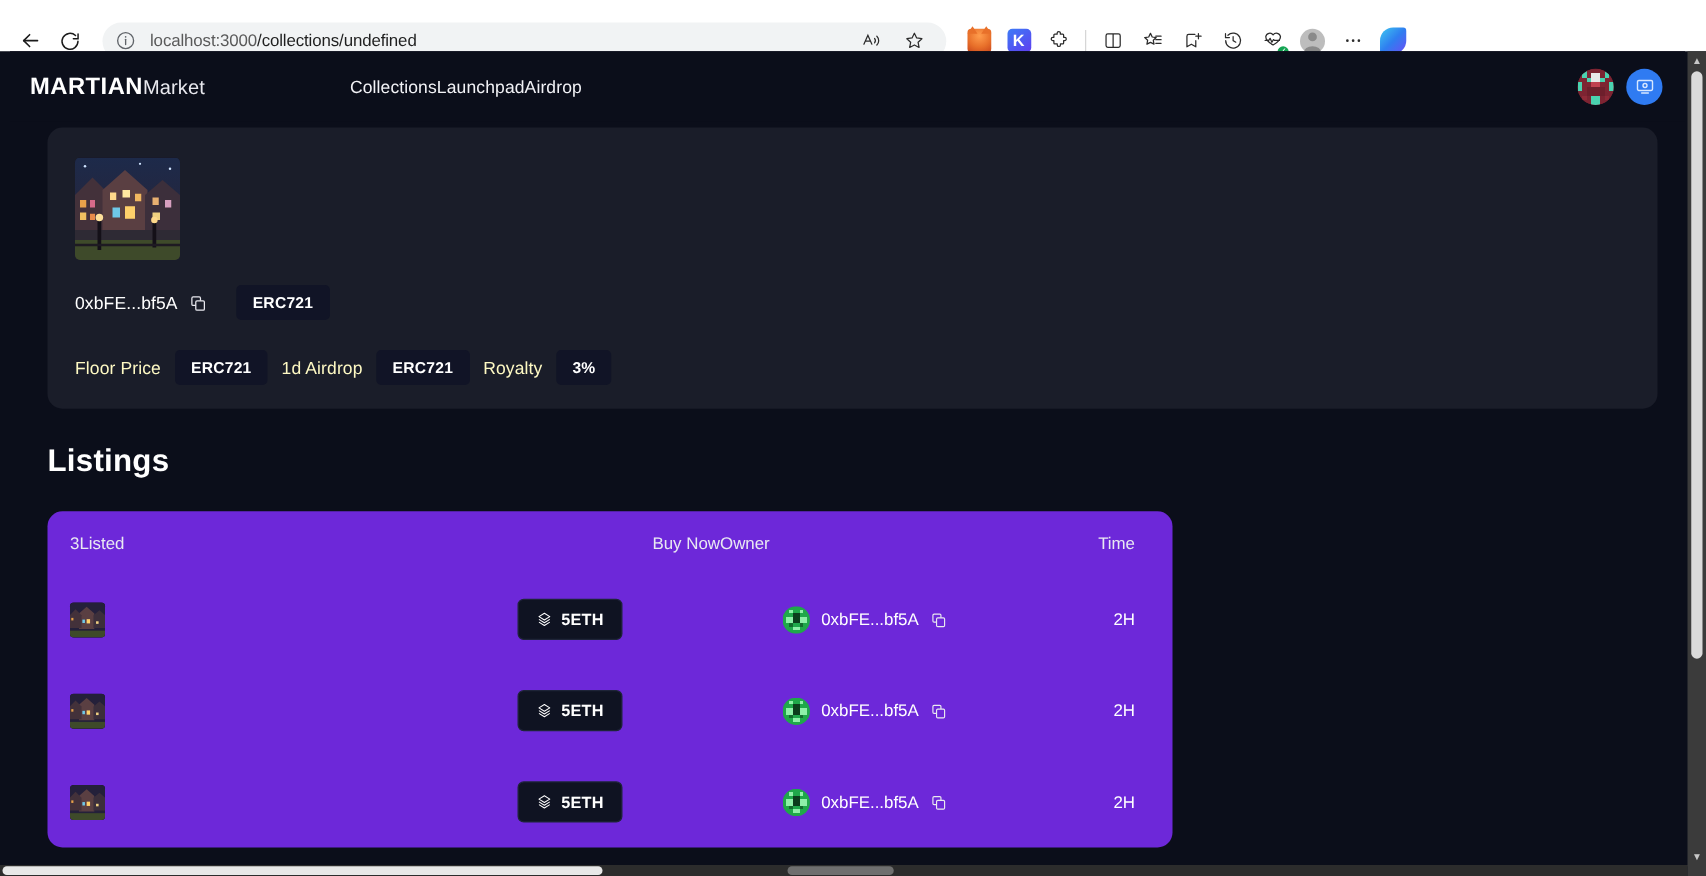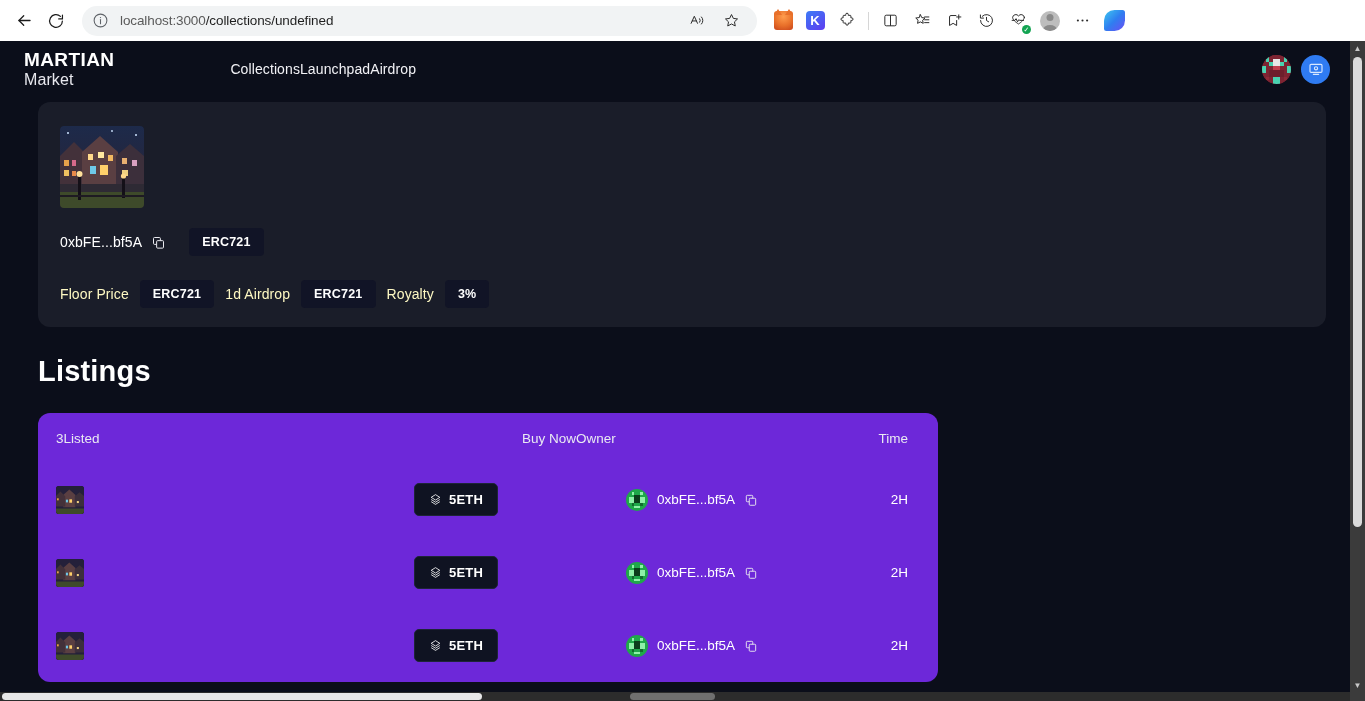--- a/index.html
+++ b/index.html
@@ -6,21 +6,21 @@
   * { box-sizing: border-box; margin: 0; padding: 0; }
   html, body {
     width: 1365px; height: 701px;
     overflow: hidden;
     font-family: "Liberation Sans", sans-serif;
     background: #ffffff;
   }
 
   
   .browser-bar {
-    position: absolute; top: 0; left: 0;
+    position: absolute; top: 12px; left: 0;
     width: 1365px; height: 41px;
     background: #ffffff;
     display: flex; align-items: center;
     padding: 0 8px;
   }
   .nav-btn {
     width: 32px; height: 32px;
     display: flex; align-items: center; justify-content: center;
     border-radius: 4px; flex: 0 0 auto;
     color: #1b1b1b;
@@ -125,21 +125,21 @@
     overflow: hidden;
   }
 
   
   .site-header {
     height: 56px;
     display: flex; align-items: center;
     padding: 0 18px 0 16px;
     background: #0b0e1a;
   }
-  .brand { display: flex; flex-direction: column; line-height: 1; }
+  .brand { display: flex; flex-direction: row; line-height: 1; }
   .brand-top {
     font-size: 19px; font-weight: bold; color: #ffffff;
     letter-spacing: 0.4px;
   }
   .brand-sub {
     font-size: 16px; color: #e8e8ee; margin-top: 3px;
     letter-spacing: 0.1px;
   }
   .nav {
     display: flex; align-items: center; 
@@ -212,21 +212,21 @@
   
   .content {
     display: flex;
     margin-top: 28px;
     padding: 0 22px 0 30px;
     gap: 28px;
   }
   .col-listings { width: 900px; flex: 0 0 900px; }
   .col-activity { flex: 1 1 auto; }
   .section-title {
-    font-size: 29px; font-weight: bold; color: #ffffff;
+    font-size: 25px; font-weight: bold; color: #ffffff;
     letter-spacing: 0.2px;
     margin-bottom: 25px;
   }
 
   
   .listings-card {
     background: #6d28d9;
     border-radius: 12px;
     overflow: hidden;
   }

